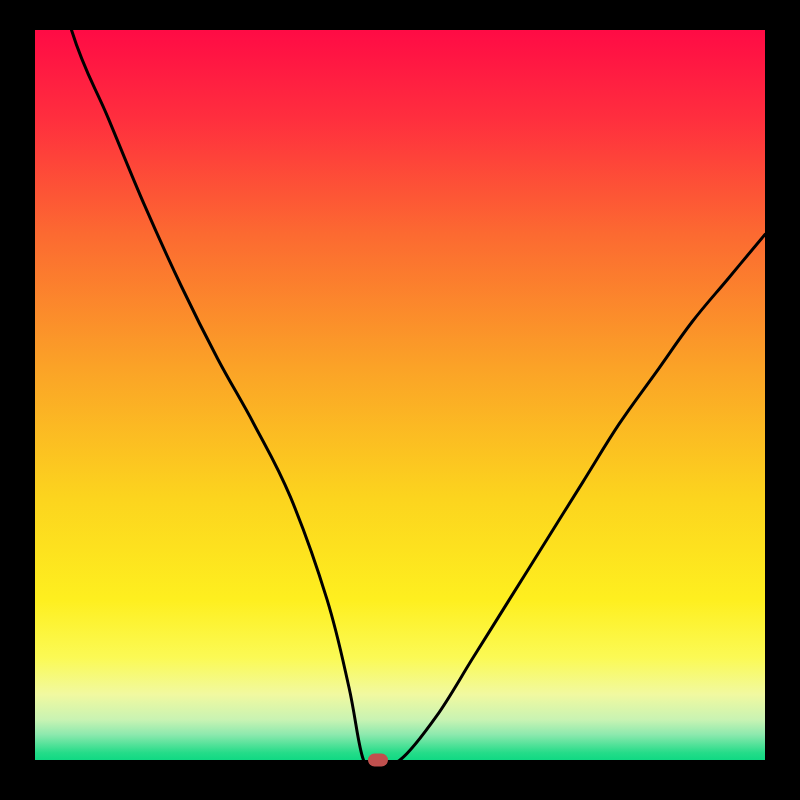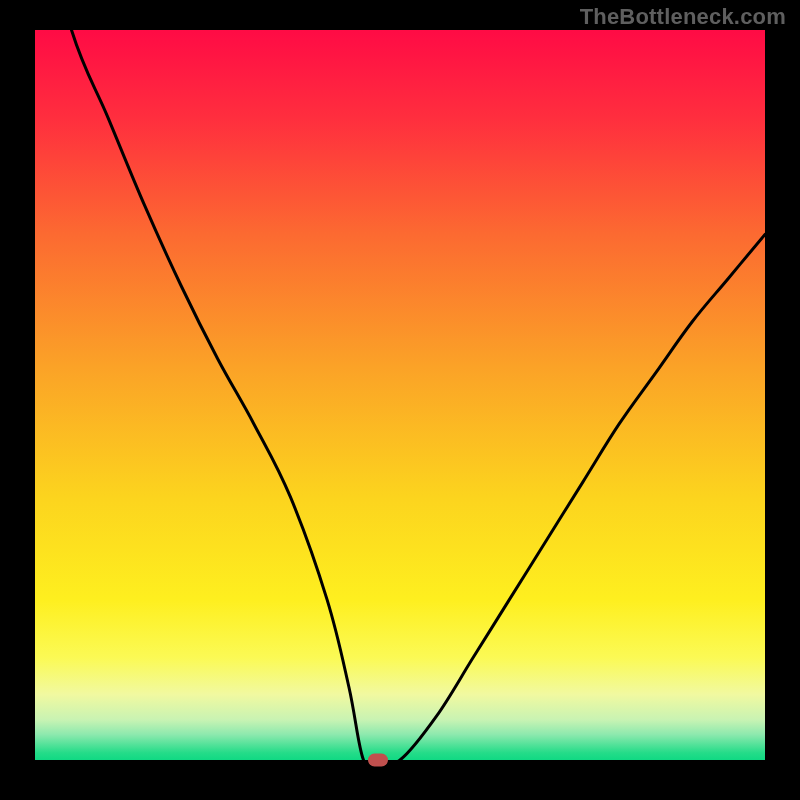--- a/index.html
+++ b/index.html
@@ -43,21 +43,20 @@
     height: 13px;
     background: #c0504e;
     border-radius: 7px;
     transform: translate(-50%, -50%);
   }
 </style>
 </head>
 <body>
 
 <div class="frame">
-  <div class="attribution">TheBottleneck.com</div>
 
   <div class="plot-area">
     <svg id="chart-svg" viewBox="0 0 730 730" preserveAspectRatio="none">
       <defs>
         <linearGradient id="bg-grad" x1="0" y1="0" x2="0" y2="1">
             <stop offset="0%" stop-color="#ff0b45"></stop>
             <stop offset="12%" stop-color="#ff2e3e"></stop>
             <stop offset="28.000000000000004%" stop-color="#fc6a31"></stop>
             <stop offset="46%" stop-color="#fba227"></stop>
             <stop offset="64%" stop-color="#fcd41e"></stop>

